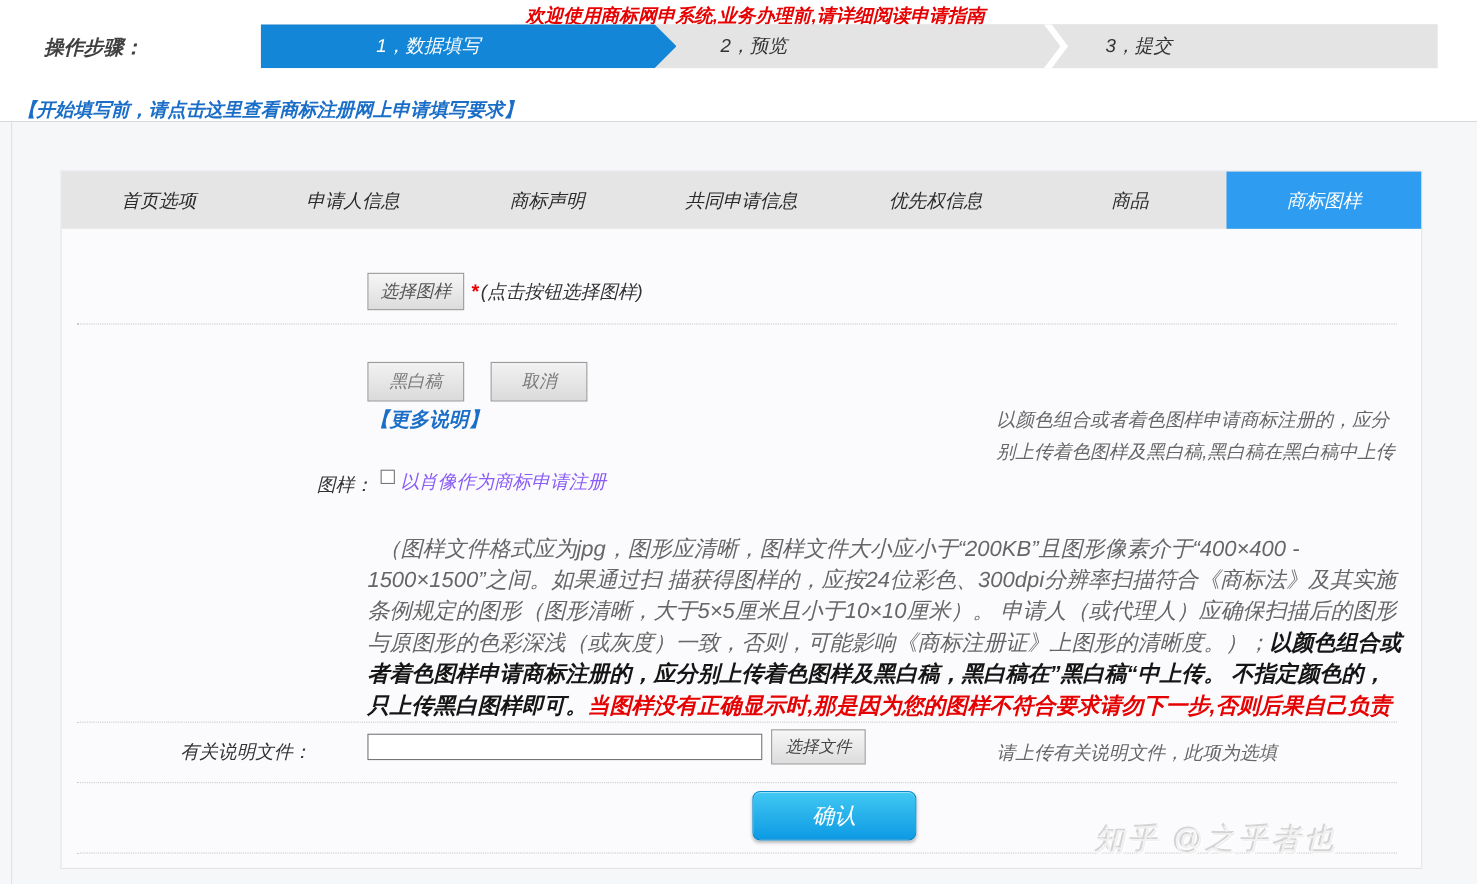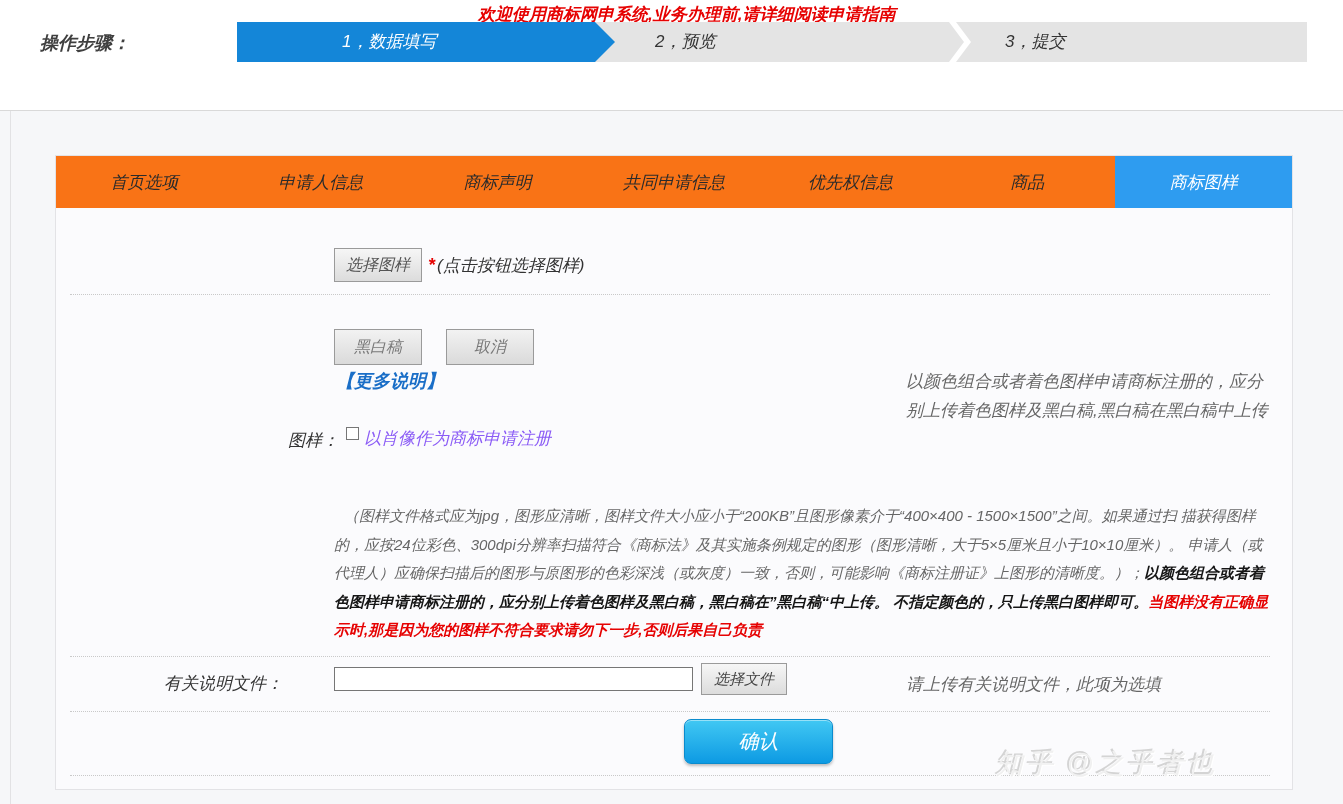--- a/index.html
+++ b/index.html
@@ -20,40 +20,40 @@
   .step-text.s1 { left:105px; color:#ffffff; }
   .step-text.s2 { left:418px; color:#333333; }
   .step-text.s3 { left:768px; color:#333333; }
   .prefill-link { position:absolute; left:16px; top:88px; font-size:17px; font-weight:700; color:#1a6ec7; text-decoration:none; cursor:pointer; white-space:nowrap; }
   .hr-top { position:absolute; left:0; top:110px; width:100%; height:1px; background:#d9d9d9; }
   .lower-bg { position:absolute; left:0; top:111px; width:100%; height:693px; background:#f6f7f9; }
   .outer-vline { position:absolute; left:10px; top:111px; width:1px; height:693px; background:#e2e2e4; }
 
   
   .panel { position:absolute; left:55px; top:155px; width:1238px; height:635px; background:#fbfbfd; border:1px solid #e3e3e6; }
-  .tabbar { display:flex; height:52px; background:#f97316; }
+  .tabbar { display:flex; height:52px; background:#e5e5e5; }
   .tab { flex:1; display:flex; align-items:center; justify-content:center; font-size:17px; color:#2b2b2b; cursor:pointer; white-space:nowrap; }
   .tab.active { background:#2e9cf0; color:#ffffff; }
   .content { position:relative; width:100%; height:581px; }
 
   
   .abs { position:absolute; }
   .gbtn { display:inline-flex; align-items:center; justify-content:center;
           background:linear-gradient(#f6f6f6,#dcdcdc); border:1px solid #9a9a9a; color:#555555;
           font-size:16px; cursor:pointer; font-family:inherit; }
   .gbtn.dim { color:#787878; background:linear-gradient(#f2f2f2,#dadada); }
   .star { color:#e60202; font-weight:700; font-size:18px; margin-right:2px; }
   .hint { font-size:17px; color:#333333; }
   .note { font-size:17px; color:#666666; line-height:29px; }
   .sep { position:absolute; left:14px; width:1200px; border-top:1px dotted #c9c9c9; height:0; }
   .link-blue { font-size:18px; font-weight:700; color:#1a6ec7; text-decoration:none; cursor:pointer; }
   .field-label { font-size:17px; color:#333333; }
   .cb-row { display:flex; font-size:17px; color:#8b5cf6; }
   .cb-box { width:13px; height:13px; border:1px solid #767676; background:#fff; margin-right:5px; display:inline-block; cursor:pointer; }
-  .para { font-size:15px; line-height:28.5px; color:#666666; text-indent:10px;margin-top:17px; }
+  .para { font-size:20px; line-height:28.5px; color:#666666; text-indent:10px; }
   .para .b { color:#151515; font-weight:700; }
   .para .warn { color:#e60202; font-weight:700; }
   .txt-input { width:359px; height:24px; border:1px solid #767676; background:#ffffff; font-size:15px; padding:0 4px; font-family:inherit; }
   .bbtn { display:inline-flex; align-items:center; justify-content:center; width:149px; height:45px;
           background:linear-gradient(#41c8f3,#0d9ae3); border:1px solid #0a8bcd; border-radius:7px;
           color:#ffffff; font-size:20px; cursor:pointer; font-family:inherit;
           box-shadow:0 2px 3px rgba(0,0,0,.25), inset 0 1px 0 rgba(255,255,255,.45); }
 
   .watermark { position:absolute; left:996px; top:746px; font-size:27px; letter-spacing:3px; color:#f0f0f0;
                text-shadow:-2px -2px 0 #d4d4d4, 1px 1px 0 #ffffff; white-space:nowrap; z-index:5; }
@@ -69,20 +69,21 @@
 
   <div class="steps-band">
     <div class="band-bg"></div>
     <div class="chev"></div>
     <div class="arrow1"></div>
     <span class="step-text s1">1，数据填写</span>
     <span class="step-text s2">2，预览</span>
     <span class="step-text s3">3，提交</span>
   </div>
 
+  <a class="prefill-link">【开始填写前，请点击这里查看商标注册网上申请填写要求】</a>
 
   <div class="hr-top"></div>
   <div class="lower-bg"></div>
   <div class="outer-vline"></div>
 
   <div class="panel">
     <div class="tabbar">
       <div class="tab">首页选项</div>
       <div class="tab">申请人信息</div>
       <div class="tab">商标声明</div>

